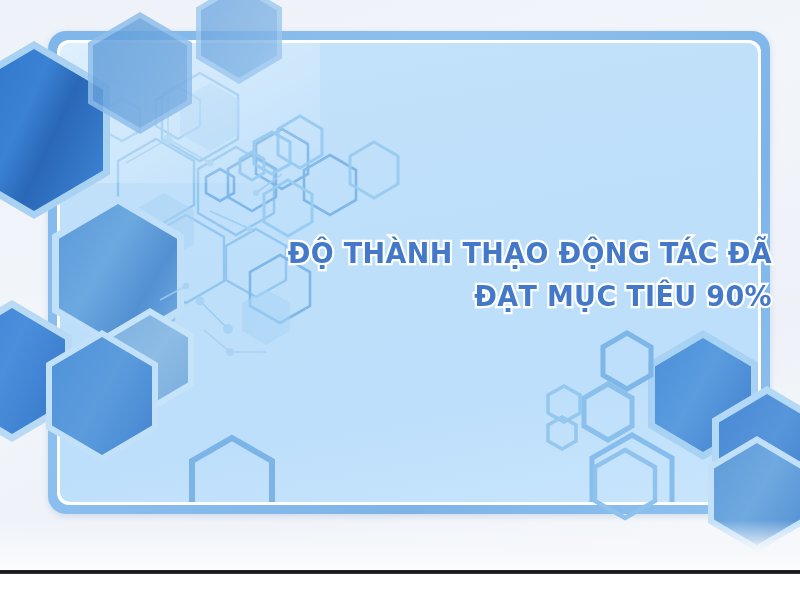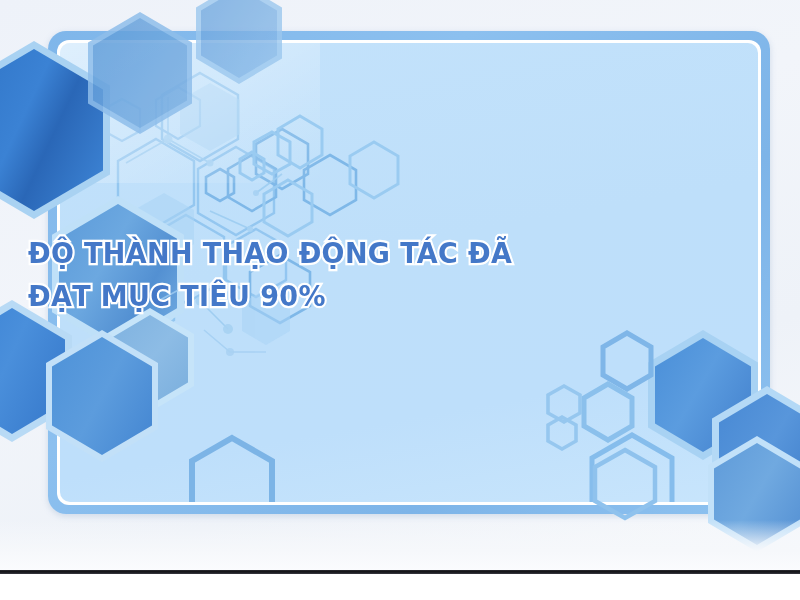--- a/index.html
+++ b/index.html
@@ -78,21 +78,21 @@
     left: 0;
     top: 0;
   }
 
   
   .headline {
     position: absolute;
     left: 0;
     top: 232px;
     width: 800px;
-    text-align: left;
+    text-align: right;
     z-index: 40;
     pointer-events: none;
   }
   .headline .line {
     display: block;
     font-family: "DejaVu Sans", sans-serif;
     font-weight: bold;
     font-size: 29px;
     line-height: 43px;
     letter-spacing: 0.4px;

